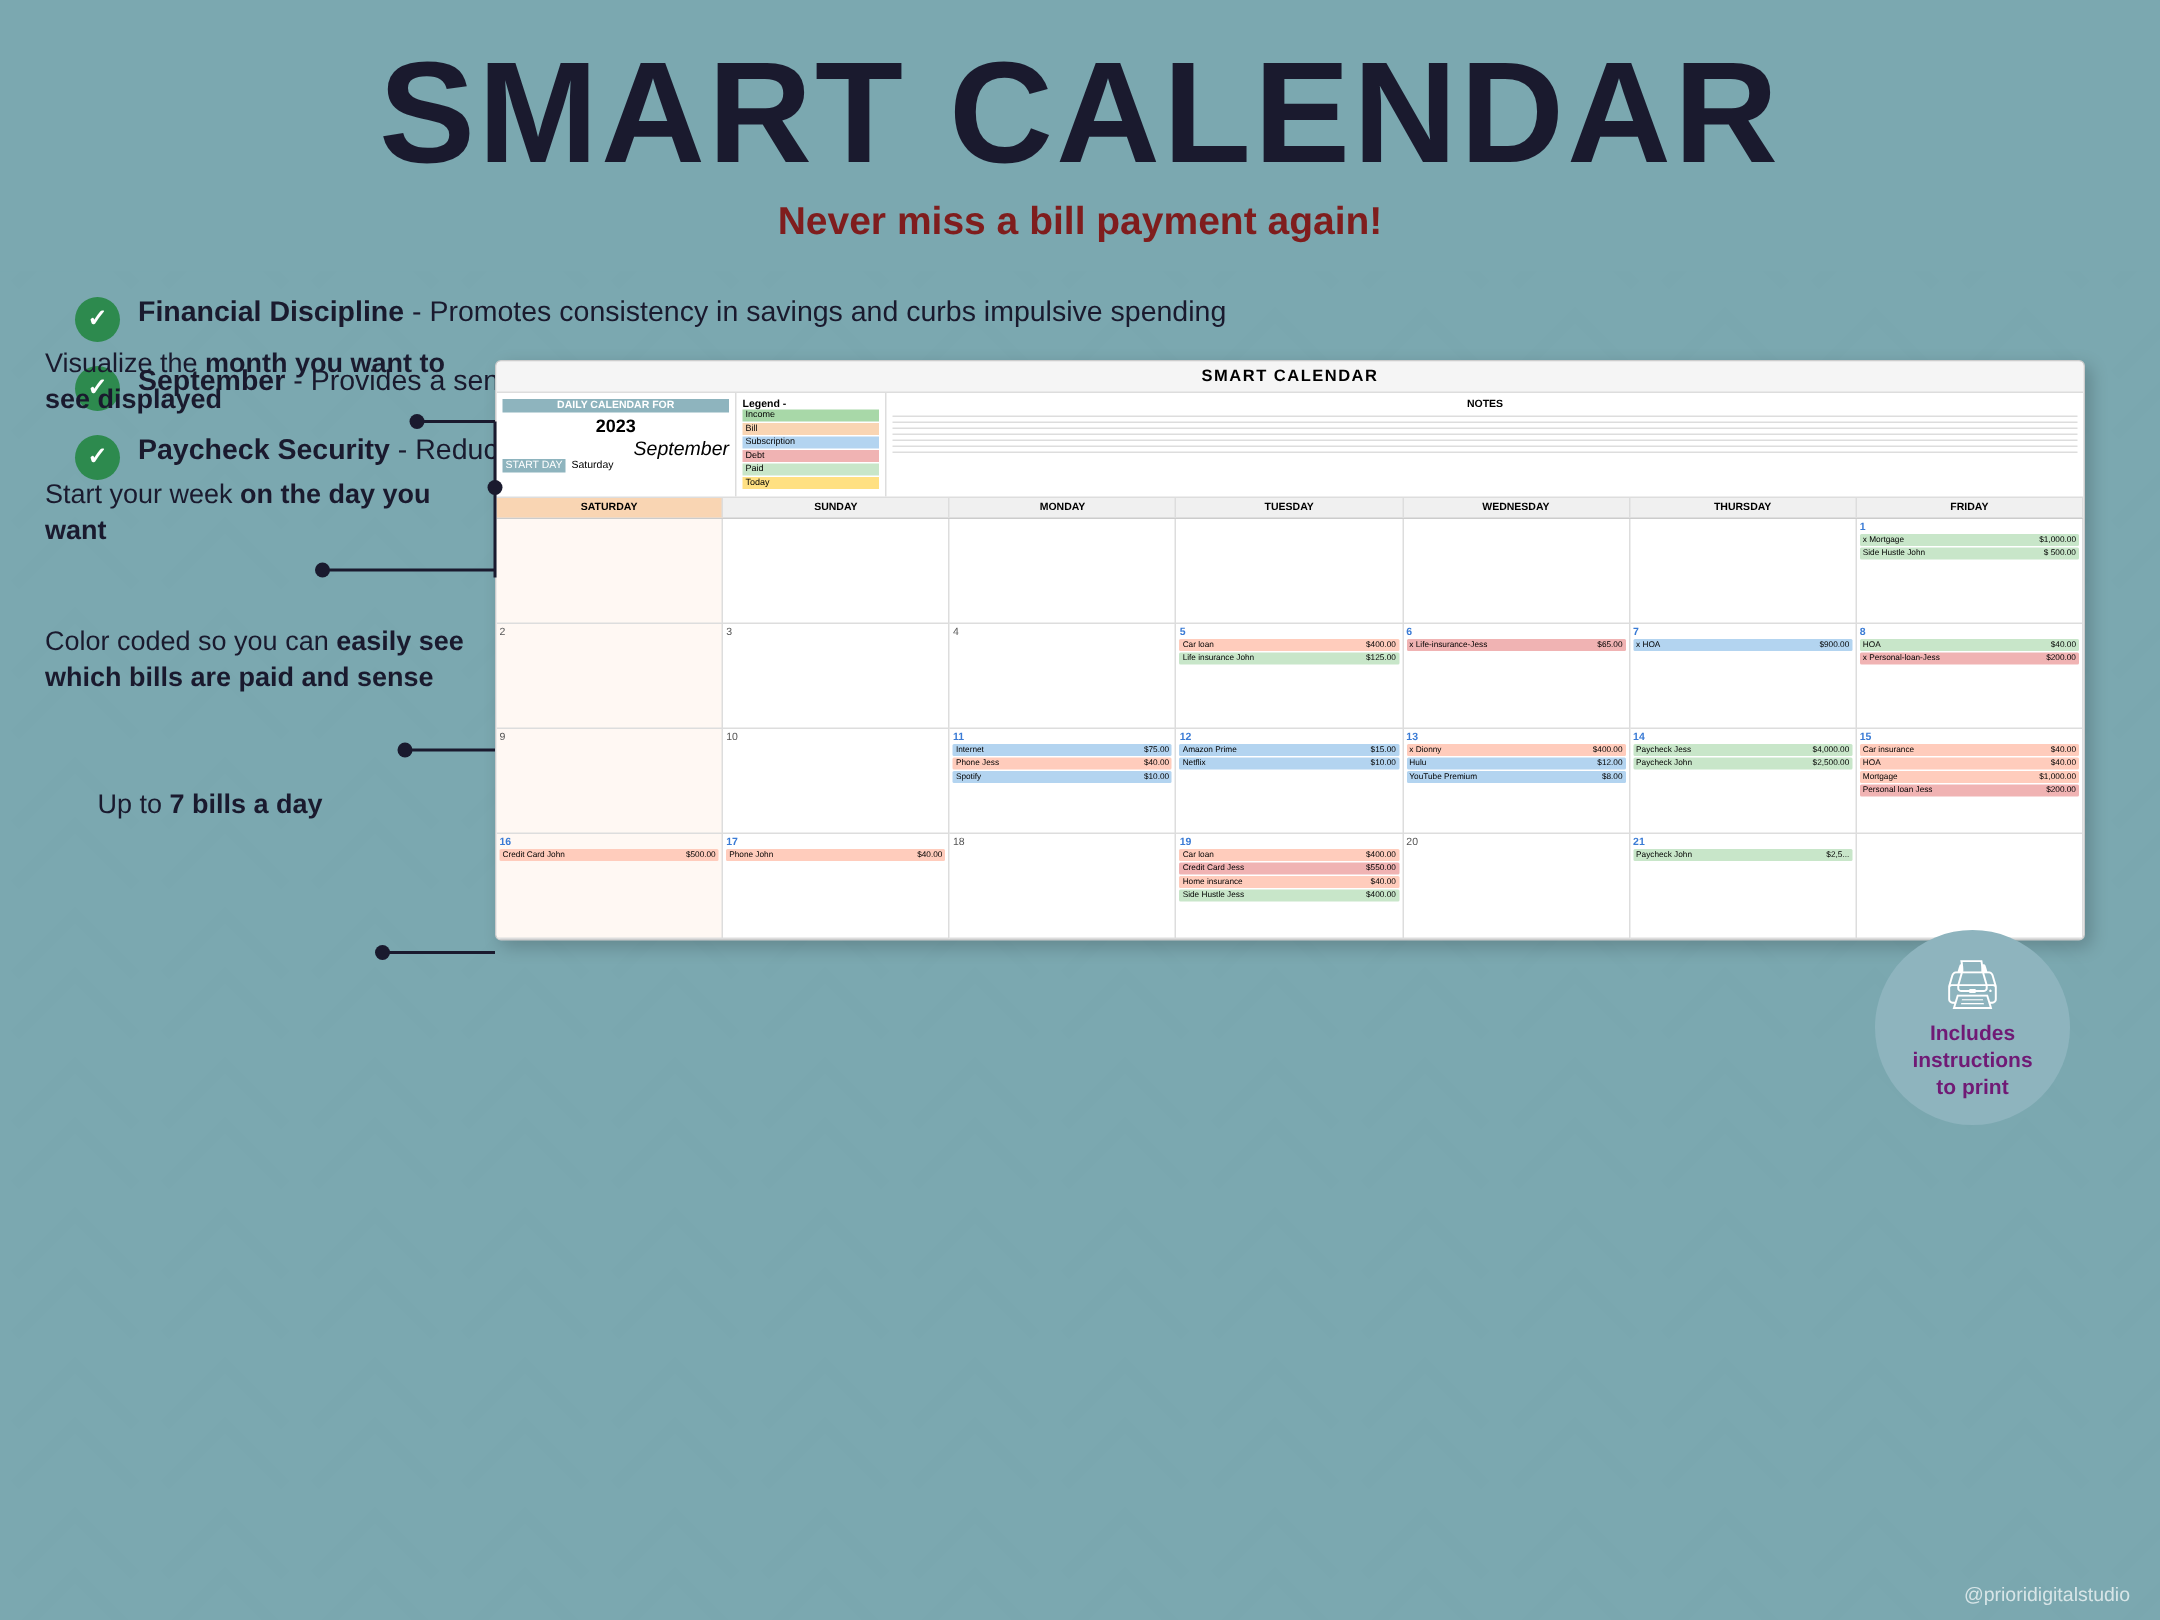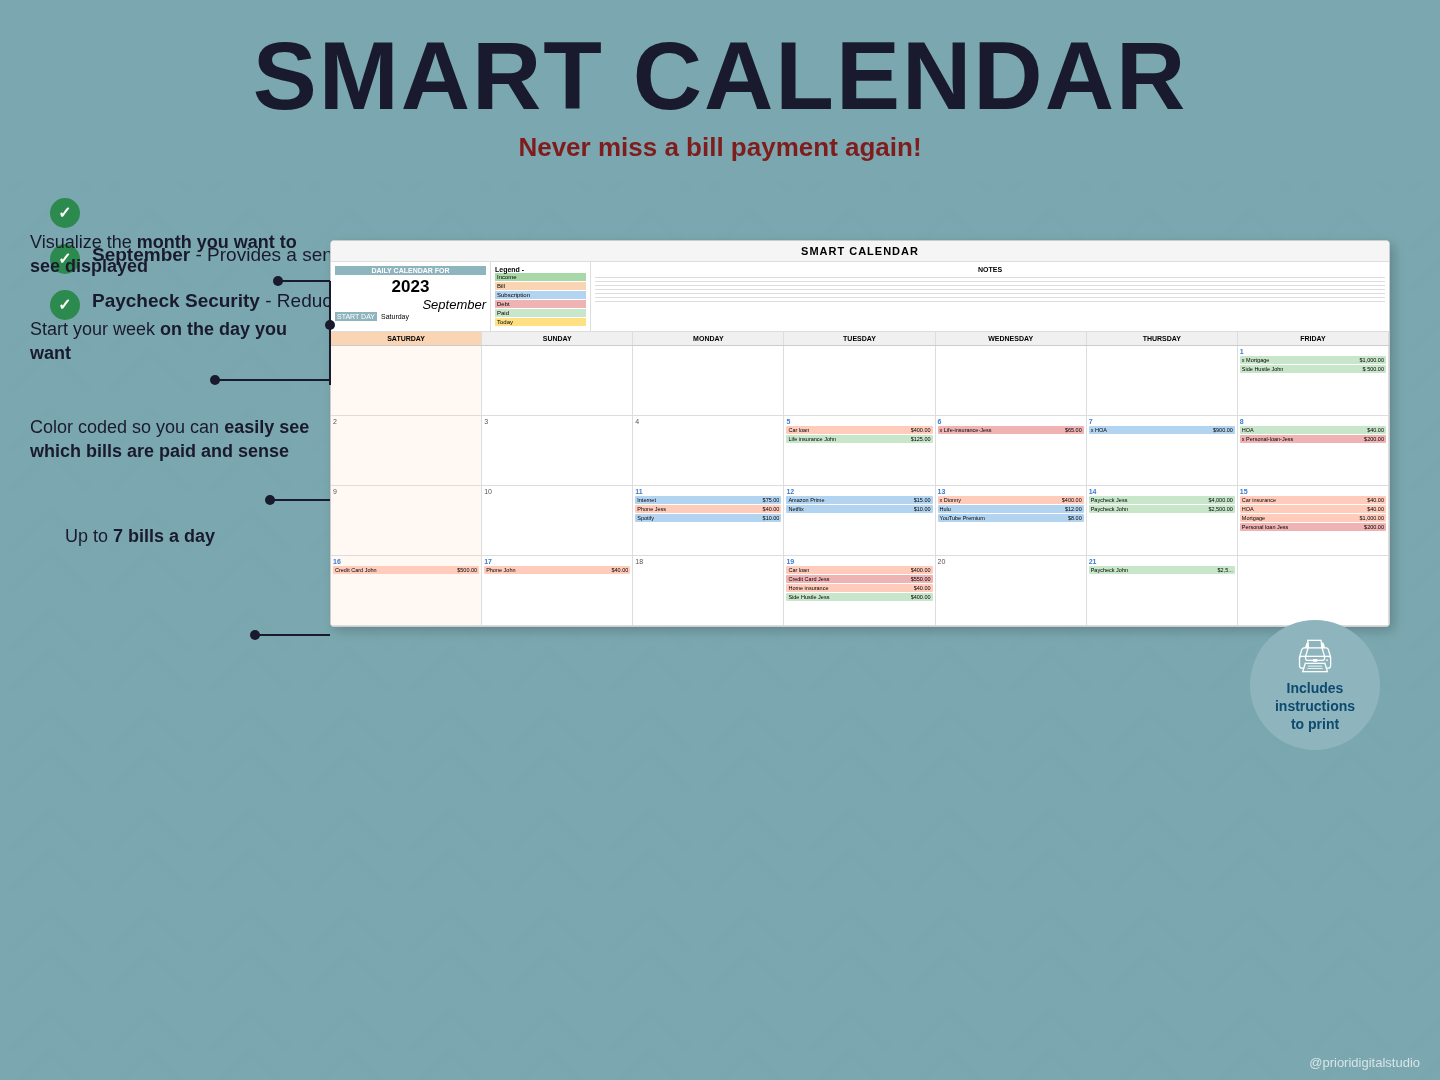--- a/index.html
+++ b/index.html
@@ -80,21 +80,21 @@
     .cal-info-label {
       font-size: 7px;
       font-weight: 700;
       text-align: center;
       background: #8eb4be;
       color: white;
       padding: 1px;
       margin-bottom: 2px;
     }
     .cal-year {
-      font-size: 17px;
+      font-size: 12px;
       font-weight: 700;
       text-align: center;
     }
     .cal-month {
       font-size: 13px;
       text-align: right;
       font-style: italic;
     }
     .cal-start-day-row {
       display: flex;
@@ -244,21 +244,21 @@
       align-items: center;
       justify-content: center;
       z-index: 10;
     }
     .includes-printer {
       font-size: 32px;
       color: white;
       margin-bottom: 4px;
     }
     .includes-text {
-      color: #0c4a6e;
+      color: #701a75;
       font-weight: 700;
       font-size: 14px;
       text-align: center;
       line-height: 1.3;
     }
 
     
     .watermark {
       position: absolute;
       bottom: 10px;
@@ -592,20 +592,23 @@
   <div class="includes-text">
     <span>Includes</span><br>
     <span>instructions</span><br>
     <span>to print</span>
   </div>
 </div>
 
 <div class="bottom-section">
   <div class="bullet-item">
     <div class="checkmark-icon"></div>
+    <div>
+      <strong>Financial Discipline</strong><span> - Promotes consistency in savings and curbs impulsive spending</span>
+    </div>
   </div>
   <div class="bullet-item">
     <div class="checkmark-icon"></div>
     <div>
       <strong>September</strong><span> - Provides a sense of purpose, encourages tracking progress, and guides financially sound decisions.</span>
     </div>
   </div>
   <div class="bullet-item">
     <div class="checkmark-icon"></div>
     <div>

